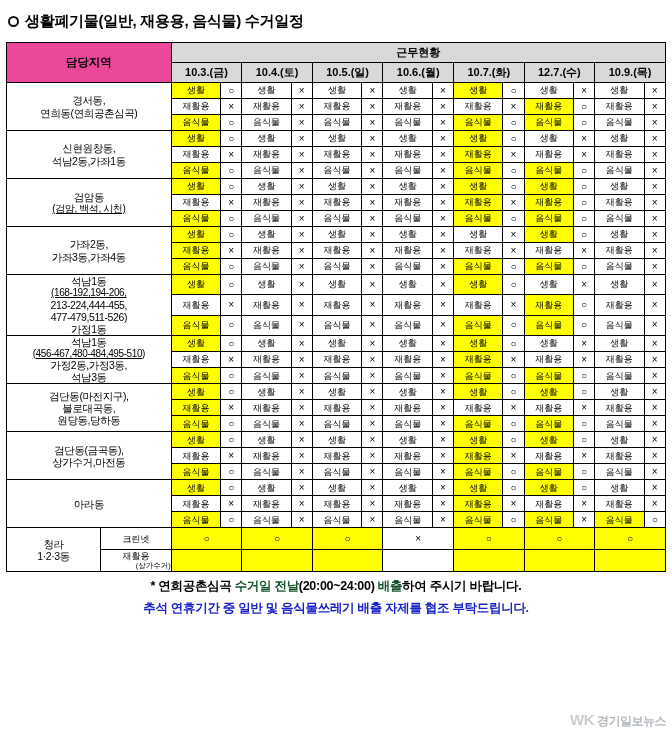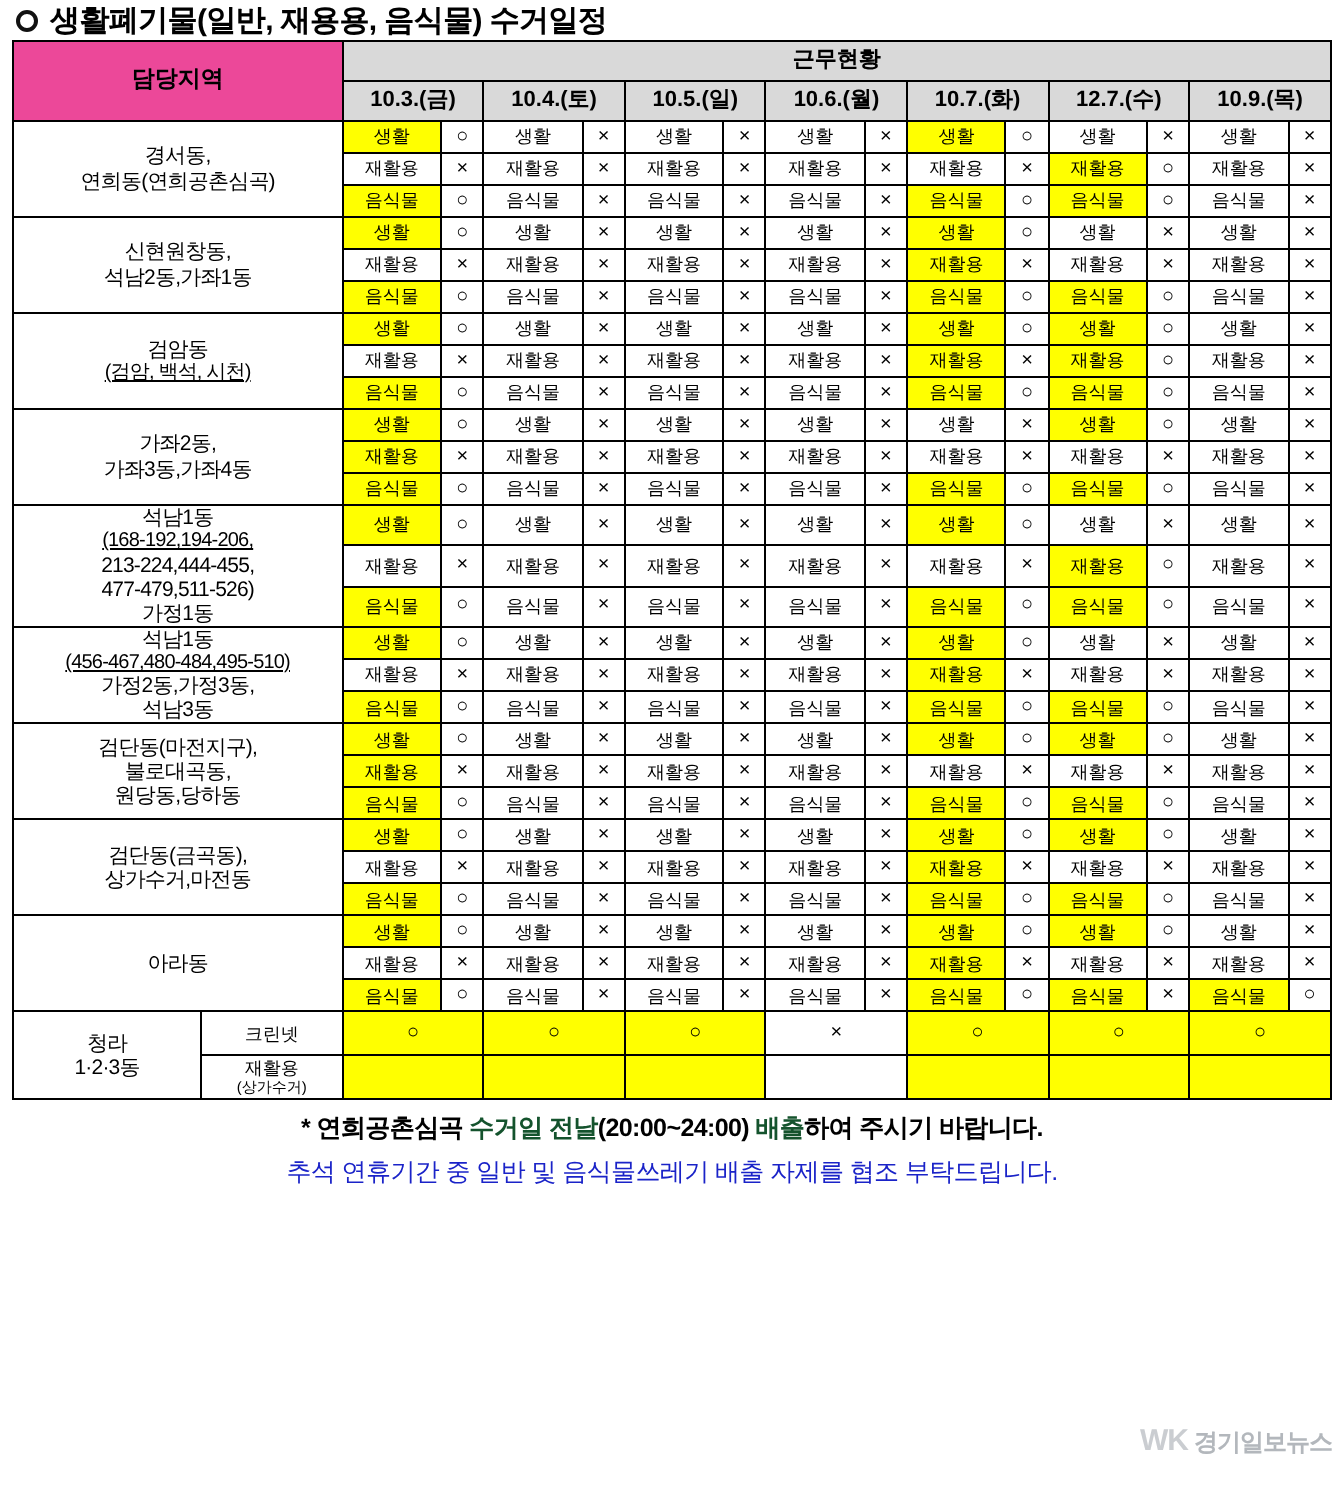--- a/index.html
+++ b/index.html
@@ -15,21 +15,21 @@
     width: 672px;
     height: 756px;
     overflow: hidden;
   }
   
   .title-row {
     display: flex;
     align-items: center;
     gap: 6px;
     padding: 4px 0 4px 8px;
-    height: 20px;
+    height: 42px;
   }
   .title-bullet {
     width: 11px; height: 11px;
     border: 2px solid #111;
     border-radius: 50%;
     display: inline-block;
   }
   .title-text {
     font-size: 15px;
     font-weight: bold;
@@ -88,21 +88,21 @@
   }
   .note1 {
     font-size: 12.5px;
     font-weight: bold;
     letter-spacing: -0.3px;
     position: relative;
   }
   .note1 .red { color: #14532d; }
   .note2 {
     font-size: 12.5px;
-    font-weight: normal;
+    font-weight: bold;
     color: #1a23c8;
     letter-spacing: -0.3px;
     margin-top: 5px;
   }
   .watermark {
     position: absolute;
     right: 6px;
     bottom: 26px;
     font-size: 12px;
     font-weight: bold;
@@ -642,21 +642,21 @@
           <td colspan="2" class="cell-mark circle-mark hl" style="width: auto; height: 22px;">○</td>
           <td colspan="2" class="cell-mark circle-mark hl" style="width: auto; height: 22px;">○</td>
           <td colspan="2" class="cell-mark circle-mark" style="width: auto; height: 22px;">×</td>
           <td colspan="2" class="cell-mark circle-mark hl" style="width: auto; height: 22px;">○</td>
           <td colspan="2" class="cell-mark circle-mark hl" style="width: auto; height: 22px;">○</td>
           <td colspan="2" class="cell-mark circle-mark hl" style="width: auto; height: 22px;">○</td>
         </tr>
         <tr>
           <td style="font-size: 9px;">
             <div>재활용</div>
-            <div style="font-size: 7.5px;">(상가수거)</div>
+            <div style="font-size: 7.5px; text-align: right;">(상가수거)</div>
           </td>
           <td colspan="2" class="cell-mark circle-mark hl" style="width: auto; height: 22px;"></td>
           <td colspan="2" class="cell-mark circle-mark hl" style="width: auto; height: 22px;"></td>
           <td colspan="2" class="cell-mark circle-mark hl" style="width: auto; height: 22px;"></td>
           <td colspan="2" class="cell-mark circle-mark" style="width: auto; height: 22px;"></td>
           <td colspan="2" class="cell-mark circle-mark hl" style="width: auto; height: 22px;"></td>
           <td colspan="2" class="cell-mark circle-mark hl" style="width: auto; height: 22px;"></td>
           <td colspan="2" class="cell-mark circle-mark hl" style="width: auto; height: 22px;"></td>
         </tr>
       </tbody>

